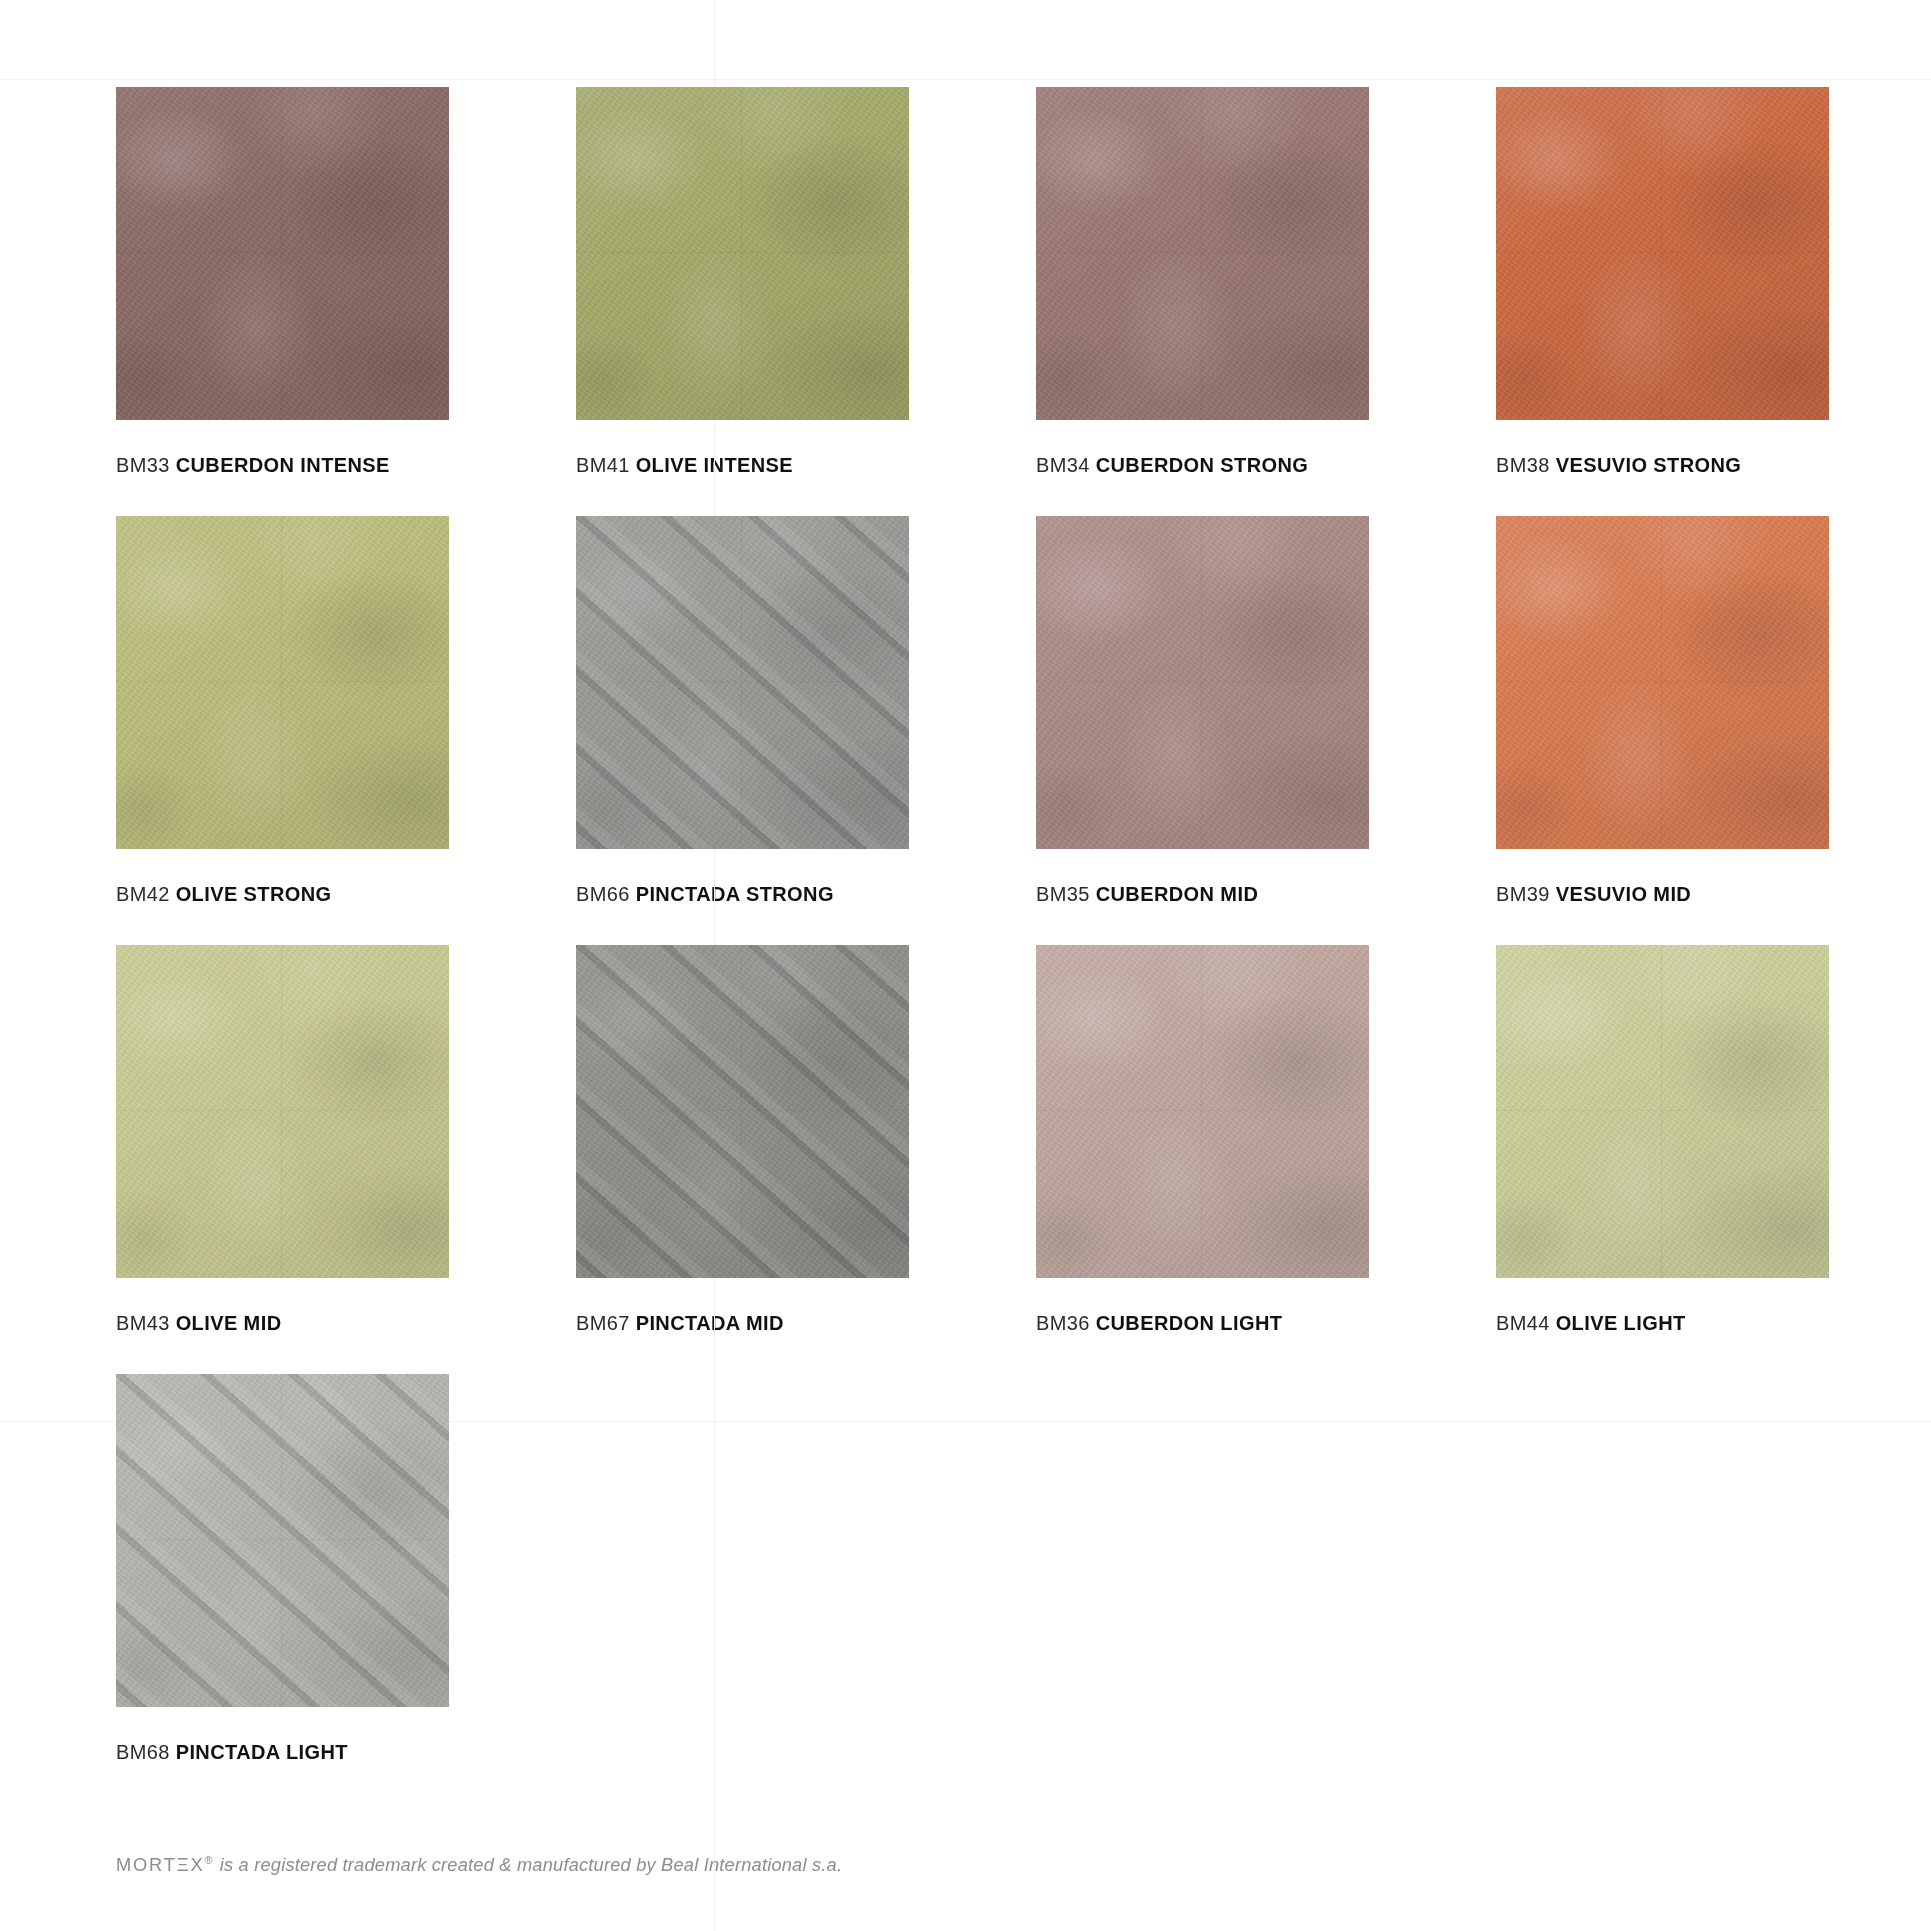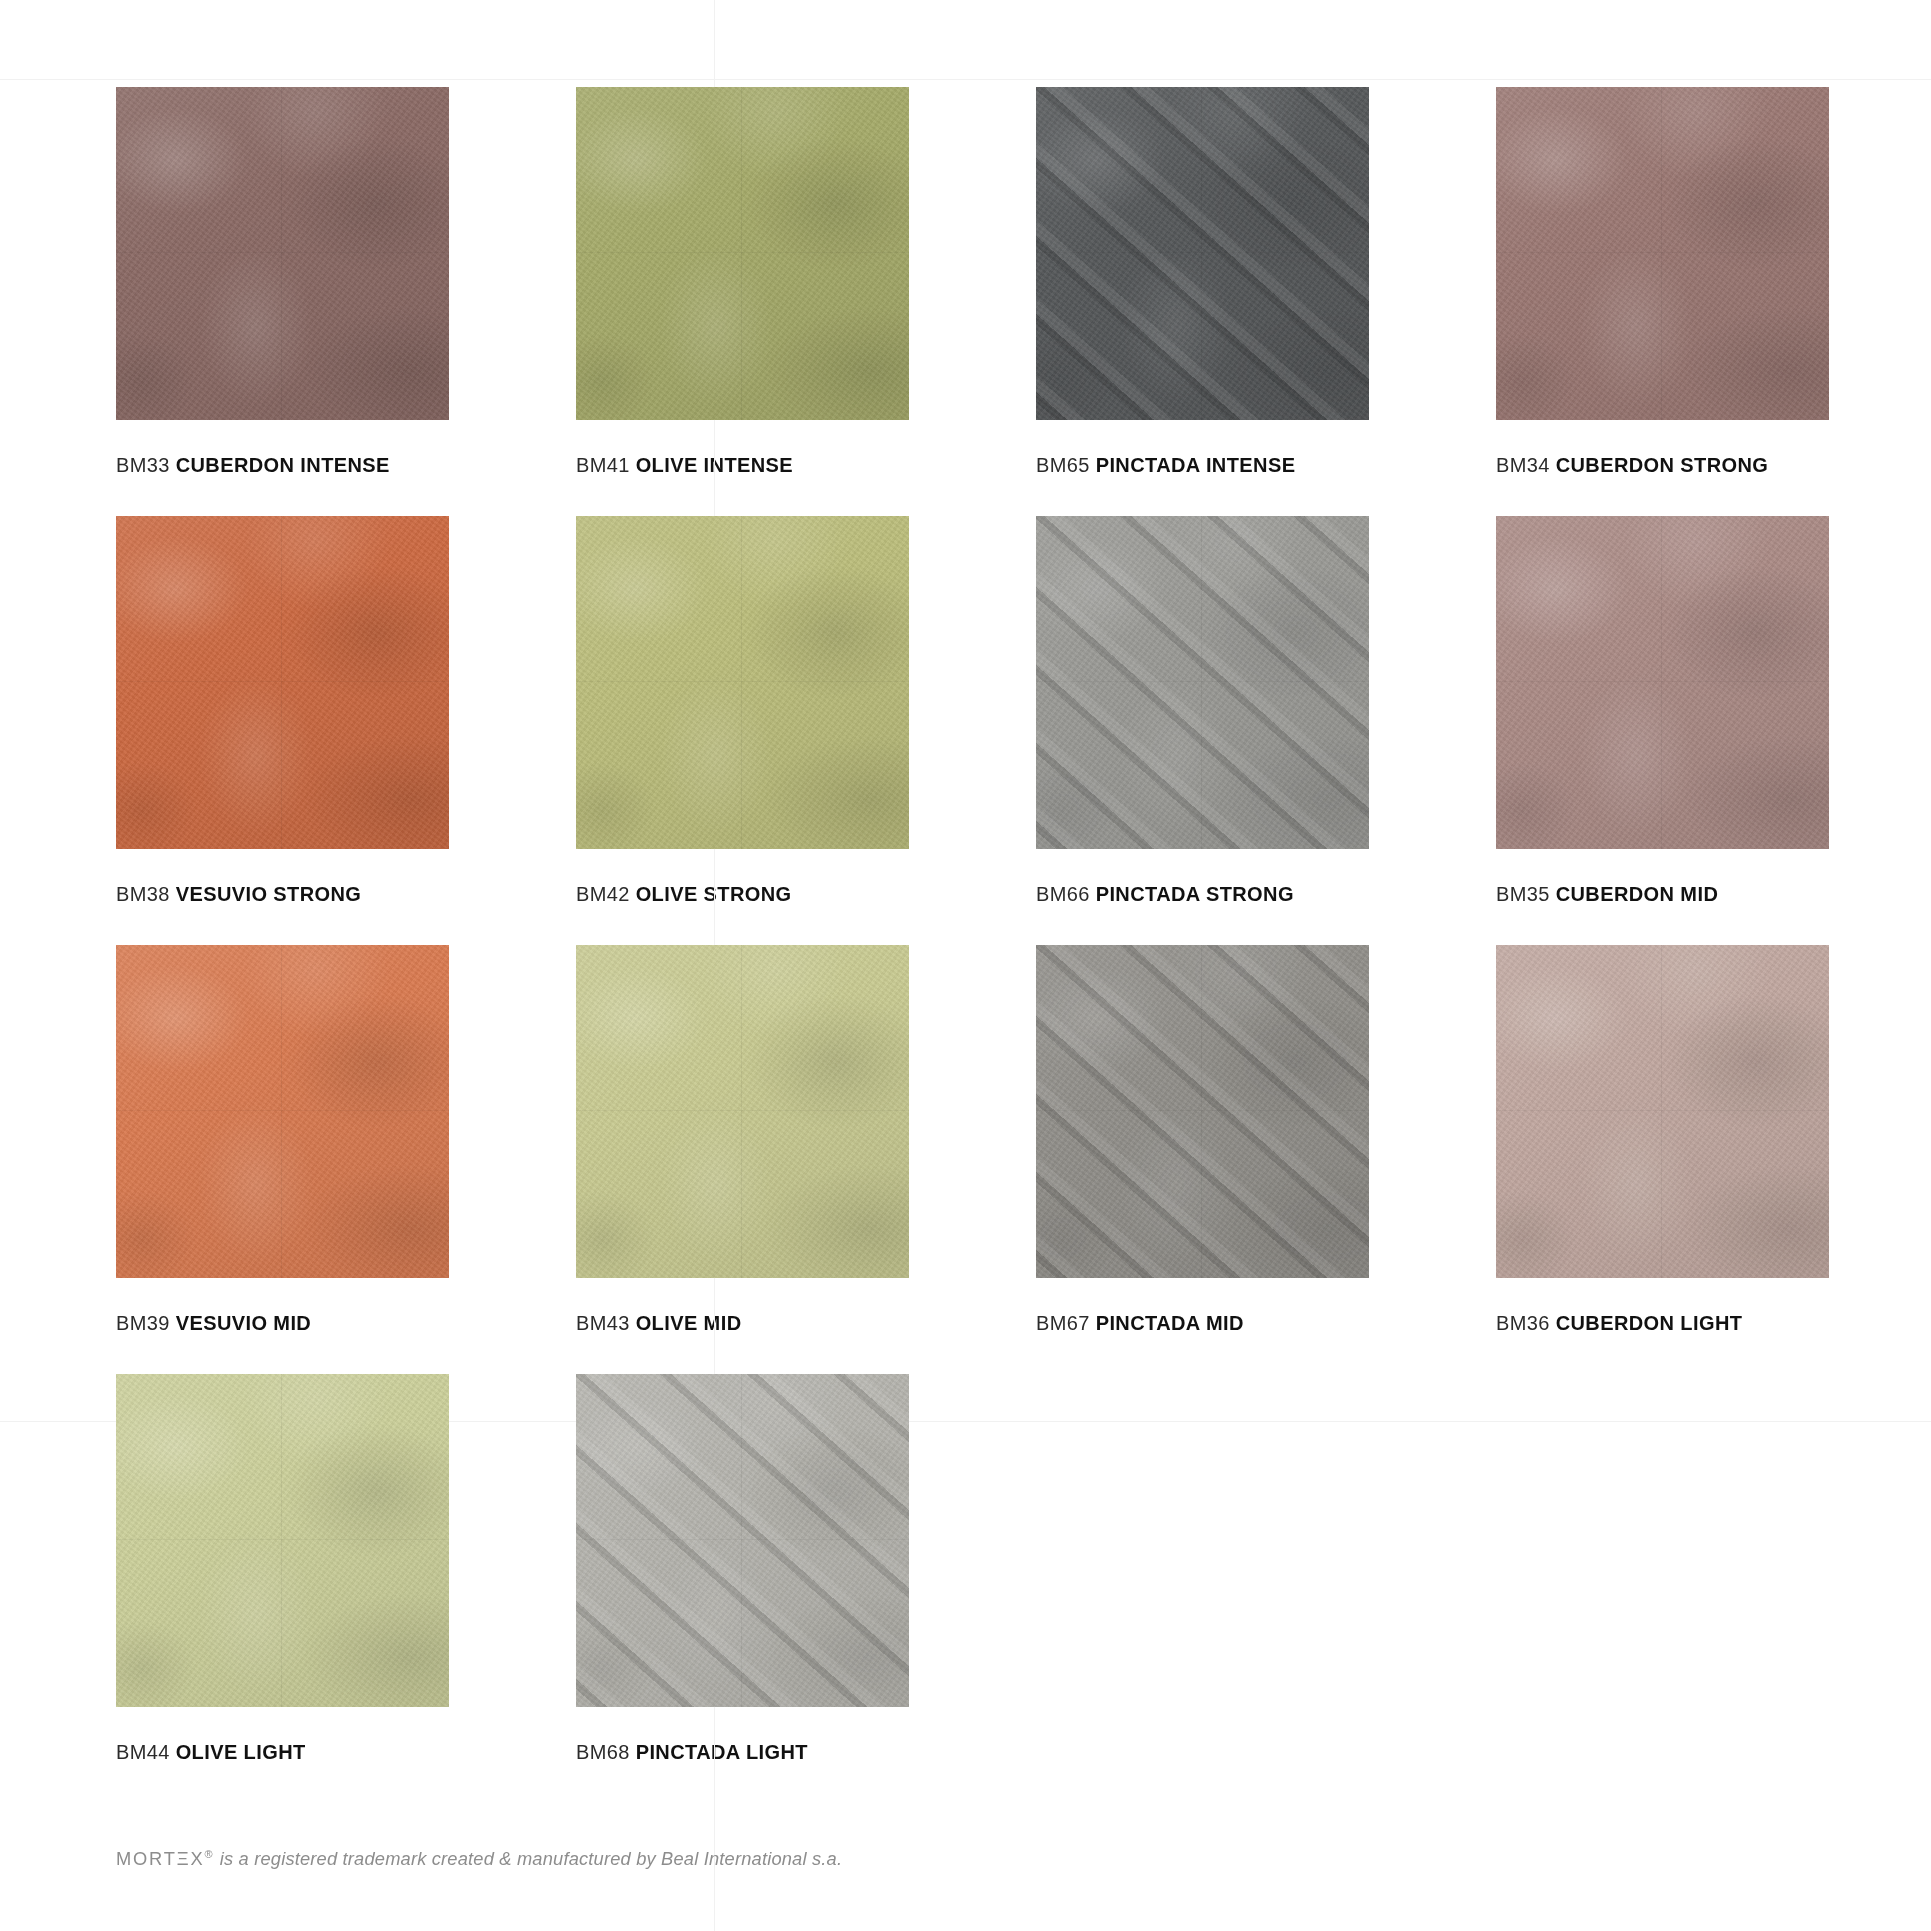--- a/index.html
+++ b/index.html
@@ -111,21 +111,21 @@
   }
   .swatch-name {
     font-weight: 700;
     color: #111111;
     margin-left: 5.8px;
   }
 
   .footer-note {
     position: absolute;
     left: 116px;
-    bottom: 61px;
+    bottom: 55px;
     font-size: 18.3px;
     font-style: italic;
     color: #8d8d8d;
     letter-spacing: .01em;
     white-space: nowrap;
   }
   .footer-brand {
     font-style: normal;
     letter-spacing: .10em;
   }
@@ -158,30 +158,20 @@
         <div class="swatch-chip" style="background-color: rgb(166, 171, 106);">
           <div class="tex tex-mottle"></div>
           <div class="tex tex-grain"></div>
           <div class="tex tex-sheen"></div>
           <div class="tex tex-seam"></div>
           <div class="tex tex-streak"></div>
         </div>
         <div class="swatch-label"><span class="swatch-code">BM41</span><span class="swatch-name">OLIVE INTENSE</span></div>
       </div>
       <div class="swatch-cell">
-        <div class="swatch-chip metallic" style="background-color: rgb(85, 88, 90);">
-          <div class="tex tex-mottle"></div>
-          <div class="tex tex-grain"></div>
-          <div class="tex tex-sheen"></div>
-          <div class="tex tex-seam"></div>
-          <div class="tex tex-streak"></div>
-        </div>
-        <div class="swatch-label"><span class="swatch-code">BM65</span><span class="swatch-name">PINCTADA INTENSE</span></div>
-      </div>
-      <div class="swatch-cell">
         <div class="swatch-chip" style="background-color: rgb(155, 120, 115);">
           <div class="tex tex-mottle"></div>
           <div class="tex tex-grain"></div>
           <div class="tex tex-sheen"></div>
           <div class="tex tex-seam"></div>
           <div class="tex tex-streak"></div>
         </div>
         <div class="swatch-label"><span class="swatch-code">BM34</span><span class="swatch-name">CUBERDON STRONG</span></div>
       </div>
       <div class="swatch-cell">

